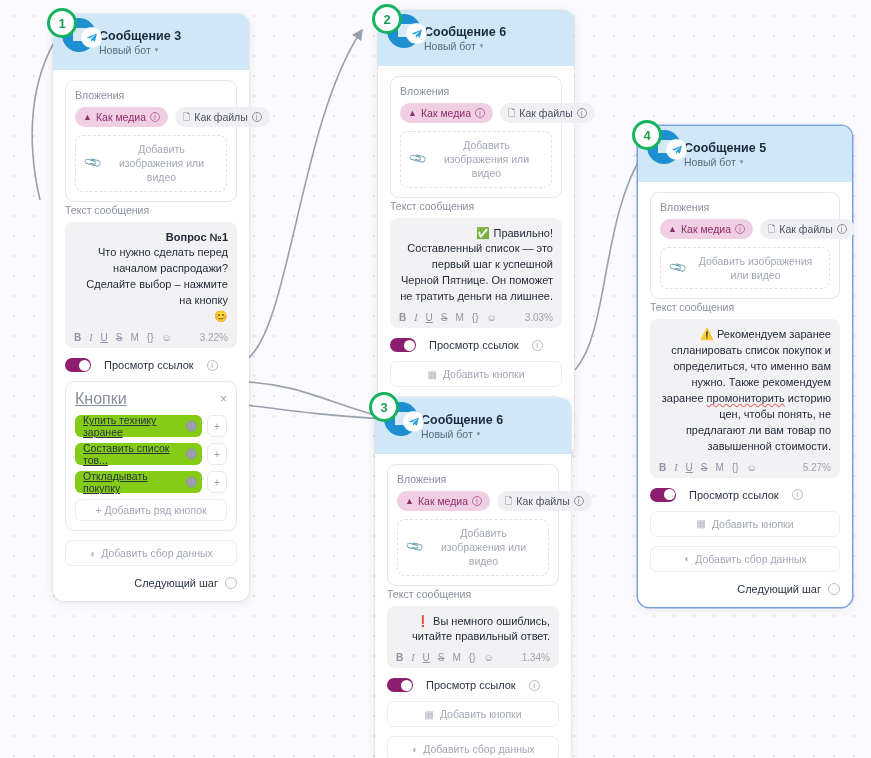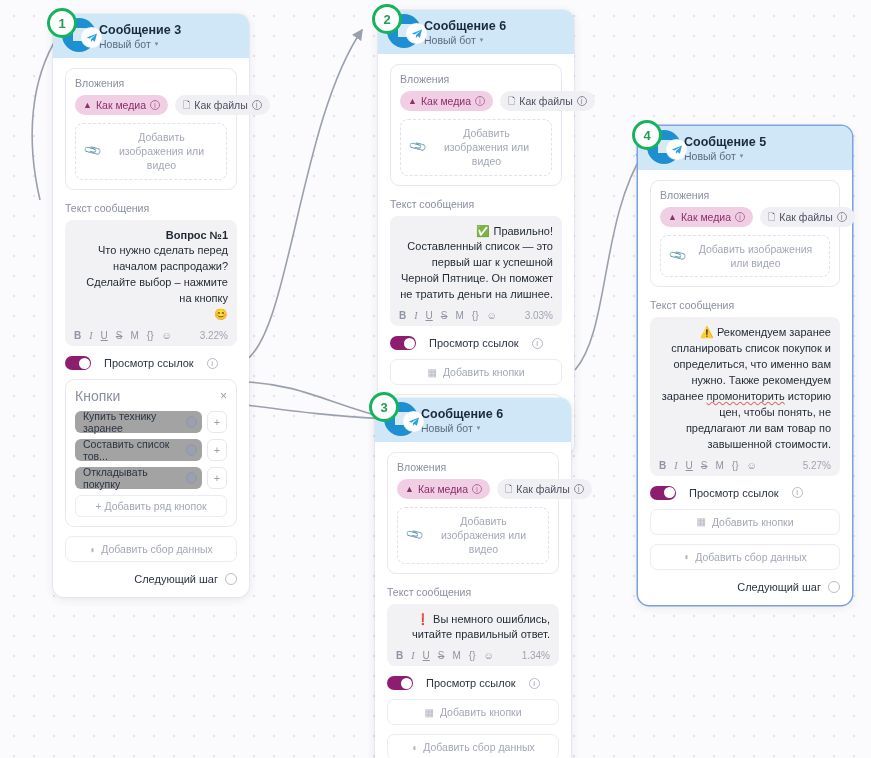--- a/index.html
+++ b/index.html
@@ -23,21 +23,21 @@
     position: absolute;
     background: #ffffff;
     border-radius: 11px;
     box-shadow: 0 2px 10px rgba(40,50,80,.10), 0 0 0 1px rgba(40,50,90,.05);
     overflow: visible;
   }
   .card.selected { box-shadow: 0 2px 10px rgba(40,50,80,.10), 0 0 0 1.5px #7fa8e8; }
   .card-head {
     background: #cfe7f7;
     border-radius: 11px 11px 0 0;
-    height: 44px;
+    height: 56px;
     display: flex; align-items: center;
     padding-left: 46px;
     position: relative;
   }
   .avatar {
     position: absolute; left: 9px; top: 4px;
     width: 34px; height: 34px; border-radius: 50%;
     background: #1e8fd0;
     display: flex; align-items: center; justify-content: center;
   }
@@ -64,21 +64,21 @@
   .head-text { display: flex; flex-direction: column; gap: 1px; }
   .head-title { font-size: 12.5px; font-weight: 700; color: #1b2a3d; }
   .head-sub { font-size: 10.5px; color: #5b6b7d; display: flex; align-items: center; gap: 4px; }
   .caret { font-size: 7px; color: #7b8a9a; }
 
   .card-body { padding: 10px 12px 12px; }
 
   
   .attach-box {
     border: 1px solid #e7e8ef; border-radius: 9px;
-    padding: 8px 9px 9px; margin-bottom: 12px;
+    padding: 8px 9px 9px; margin-bottom: 2px;
   }
   .sec-label { font-size: 10.5px; color: #8a8f9e; margin-bottom: 6px; }
   .pill-row { display: flex; gap: 7px; margin-bottom: 8px; }
   .pill {
     display: inline-flex; align-items: center; gap: 4px;
     border-radius: 13px; padding: 4px 8px;
     font-size: 10.5px; white-space: nowrap;
   }
   .pill.media { background: #f0cfe4; color: #8c2f6d; }
   .pill.files { background: #f0f0f4; color: #4b5160; }
@@ -117,27 +117,27 @@
   .toggle-lbl { font-size: 11px; color: #2b3442; }
   .i-circ {
     width: 11px; height: 11px; border-radius: 50%;
     border: 1px solid #b6bac6; color: #9aa0ad;
     font-size: 8px; display: inline-flex; align-items: center; justify-content: center;
   }
 
   
   .kn-box { border: 1px solid #e7e8ef; border-radius: 9px; padding: 8px 9px 9px; }
   .kn-head { display: flex; align-items: center; justify-content: space-between; margin-bottom: 7px; }
-  .kn-title { font-size: 14px; color: #8a8f9e; }
+  .kn-title { font-size: 16px; color: #8a8f9e; text-decoration: underline; }
   .kn-x { font-size: 12px; color: #9aa0ad; cursor: pointer; line-height: 1; }
   .btn-row { display: flex; align-items: center; gap: 5px; margin-bottom: 6px; }
   .btn-main {
-    flex: 1; background: #a3a3a3; border-radius: 6px;
+    flex: 1; background: #84cc16; border-radius: 6px;
     height: 22px; display: flex; align-items: center; justify-content: center;
-    font-size: 10.5px; color: #2b3442; position: relative; padding: 0 20px 0 8px;
+    font-size: 10.5px; color: #2b3442; position: relative; padding: 0 20px 0 8px; text-decoration: underline;
   }
   .port {
     position: absolute; right: 5px; top: 50%; transform: translateY(-50%);
     width: 11px; height: 11px; border-radius: 50%;
     background: #9aa0b0; border: 1px solid #8f95a6;
   }
   .btn-plus {
     width: 20px; height: 22px; border: 1px solid #e7e8ef; border-radius: 6px;
     display: flex; align-items: center; justify-content: center;
     font-size: 11px; color: #9aa0ad; background: #fff; flex: none;

